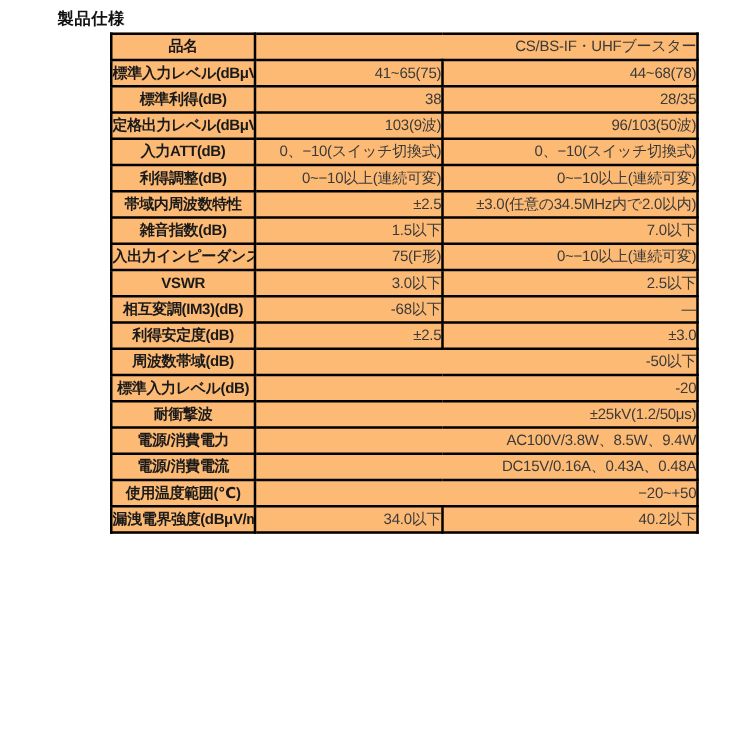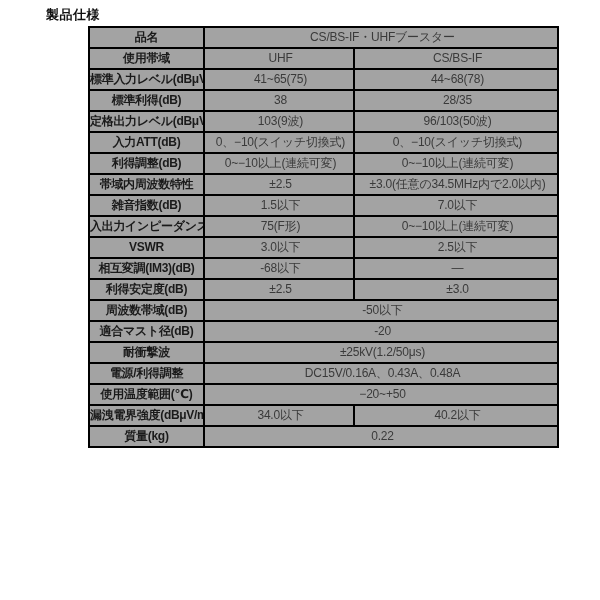--- a/index.html
+++ b/index.html
@@ -26,21 +26,21 @@
     color: #111111;
     letter-spacing: 0.5px;
   }
   table.spec-table {
     position: absolute;
     left: 88px;
     top: 26px;
     width: 469px;
     border-collapse: collapse;
     table-layout: fixed;
-    background: #a3a3a3;
+    background: #fdba74;
   }
   table.spec-table col.c-label { width: 115px; }
   table.spec-table col.c-uhf   { width: 150px; }
   table.spec-table col.c-csbs  { width: 204px; }
   table.spec-table th,
   table.spec-table td {
     border: 2px solid #000000;
     height: 19px;
     padding: 0;
     font-size: 12px;
@@ -51,46 +51,41 @@
   }
   table.spec-table th.label-cell {
     font-weight: bold;
     color: #1a1a1a;
     text-align: center;
     letter-spacing: -0.3px;
   }
   table.spec-table td.value-cell {
     font-weight: normal;
     color: #3a3a3a;
-    text-align: center;
+    text-align: right;
     padding-left: 3px;
     letter-spacing: -0.2px;
   }
 </style>
 </head>
 <body>
 
 <div class="page">
   <div class="page-title">製品仕様</div>
 
   <table class="spec-table">
     <colgroup>
       <col class="c-label">
       <col class="c-uhf">
       <col class="c-csbs">
     </colgroup>
     <tbody>
         <tr>
           <th class="label-cell">品名</th>
           <td class="value-cell" colspan="2">CS/BS-IF・UHFブースター</td>
-        </tr>
-        <tr>
-          <th class="label-cell">使用帯域</th>
-          <td class="value-cell">UHF</td>
-          <td class="value-cell">CS/BS-IF</td>
         </tr>
         <tr>
           <th class="label-cell">標準入力レベル(dBμV)</th>
           <td class="value-cell">41~65(75)</td>
           <td class="value-cell">44~68(78)</td>
         </tr>
         <tr>
           <th class="label-cell">標準利得(dB)</th>
           <td class="value-cell">38</td>
           <td class="value-cell">28/35</td>
@@ -138,39 +133,39 @@
         <tr>
           <th class="label-cell">利得安定度(dB)</th>
           <td class="value-cell">±2.5</td>
           <td class="value-cell">±3.0</td>
         </tr>
         <tr>
           <th class="label-cell">周波数帯域(dB)</th>
           <td class="value-cell" colspan="2">-50以下</td>
         </tr>
         <tr>
-          <th class="label-cell">適合マスト径(dB)</th>
+          <th class="label-cell">標準入力レベル(dB)</th>
           <td class="value-cell" colspan="2">-20</td>
         </tr>
         <tr>
           <th class="label-cell">耐衝撃波</th>
           <td class="value-cell" colspan="2">±25kV(1.2/50μs)</td>
         </tr>
         <tr>
-          <th class="label-cell">電源/利得調整</th>
+          <th class="label-cell">電源/消費電力</th>
+          <td class="value-cell" colspan="2">AC100V/3.8W、8.5W、9.4W</td>
+        </tr>
+        <tr>
+          <th class="label-cell">電源/消費電流</th>
           <td class="value-cell" colspan="2">DC15V/0.16A、0.43A、0.48A</td>
         </tr>
         <tr>
           <th class="label-cell">使用温度範囲(℃)</th>
           <td class="value-cell" colspan="2">−20~+50</td>
         </tr>
         <tr>
           <th class="label-cell">漏洩電界強度(dBμV/m)</th>
           <td class="value-cell">34.0以下</td>
           <td class="value-cell">40.2以下</td>
         </tr>
-        <tr>
-          <th class="label-cell">質量(kg)</th>
-          <td class="value-cell" colspan="2">0.22</td>
-        </tr>
       </tbody>
   </table>
 </div>
 
 </body></html>

